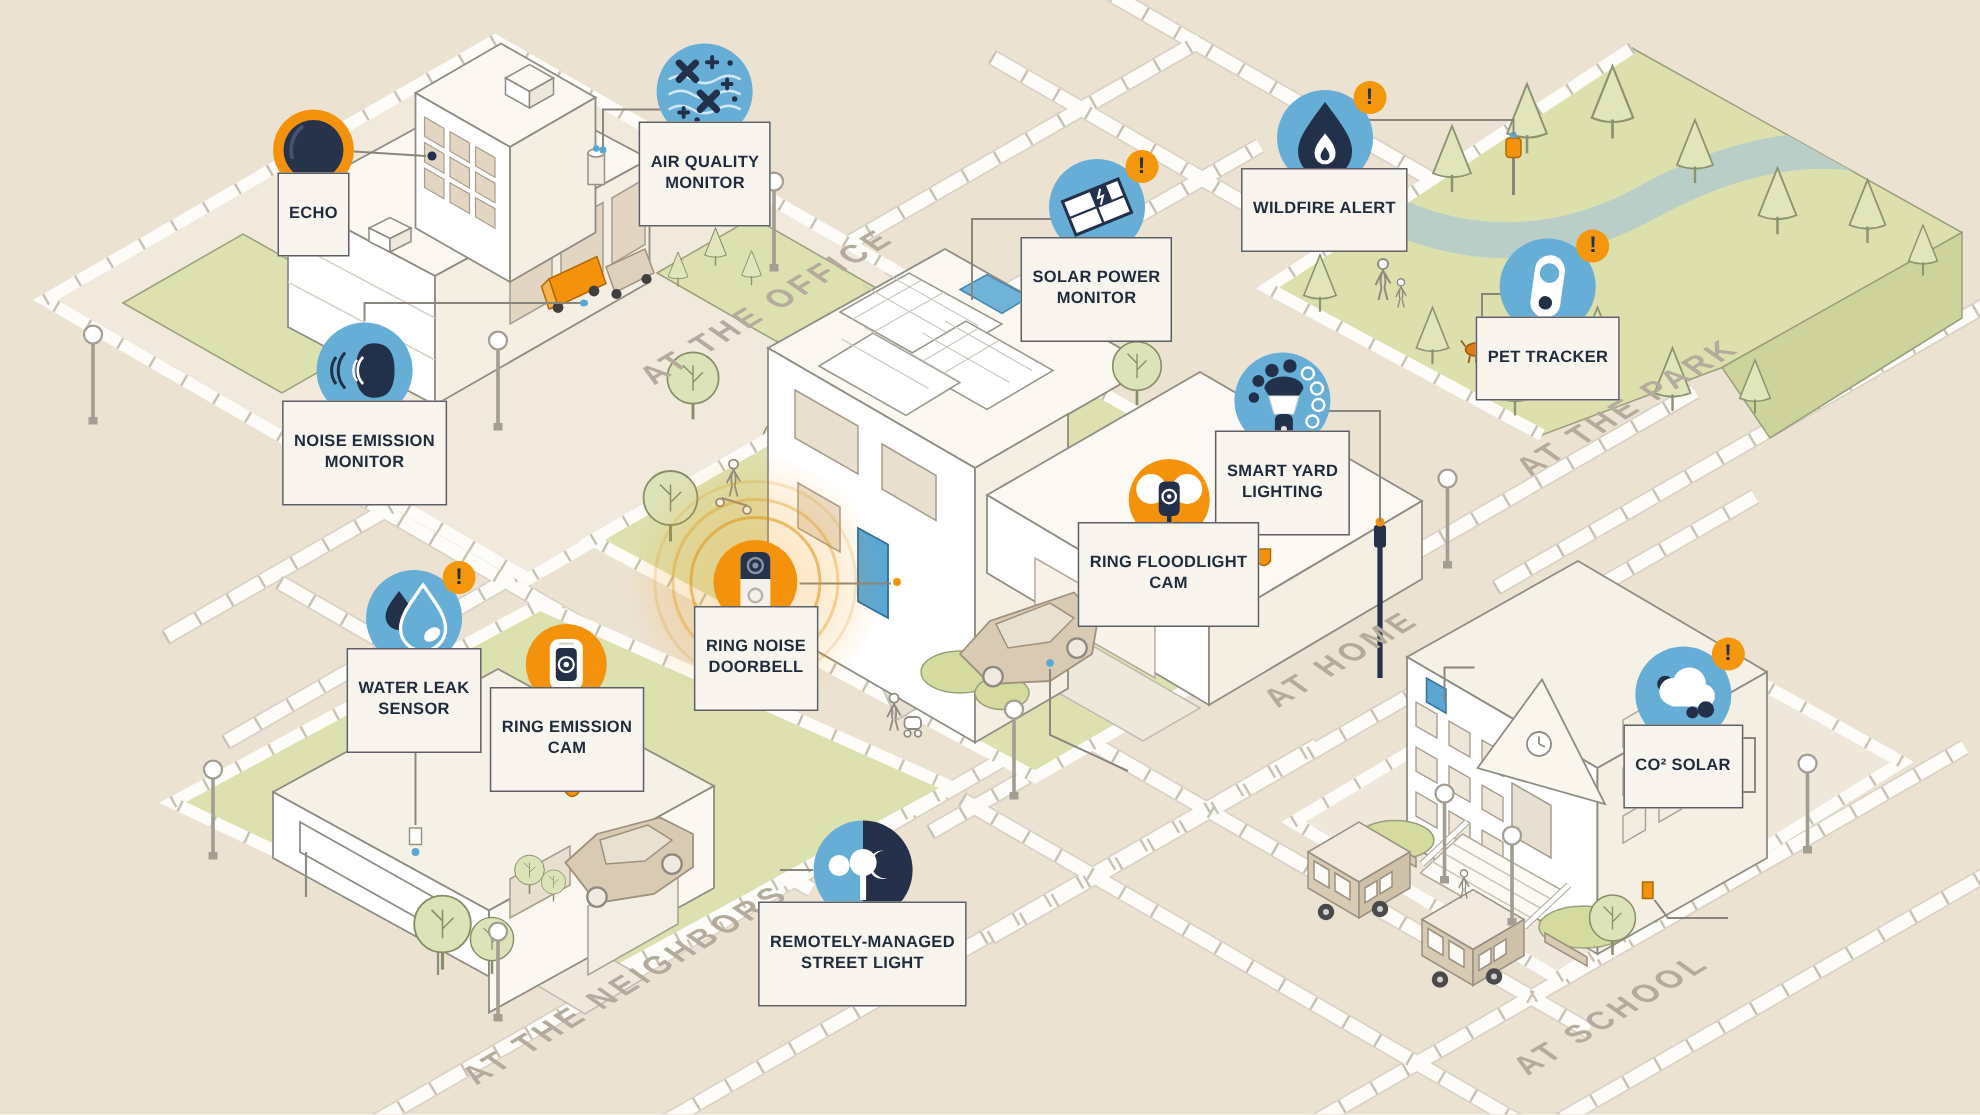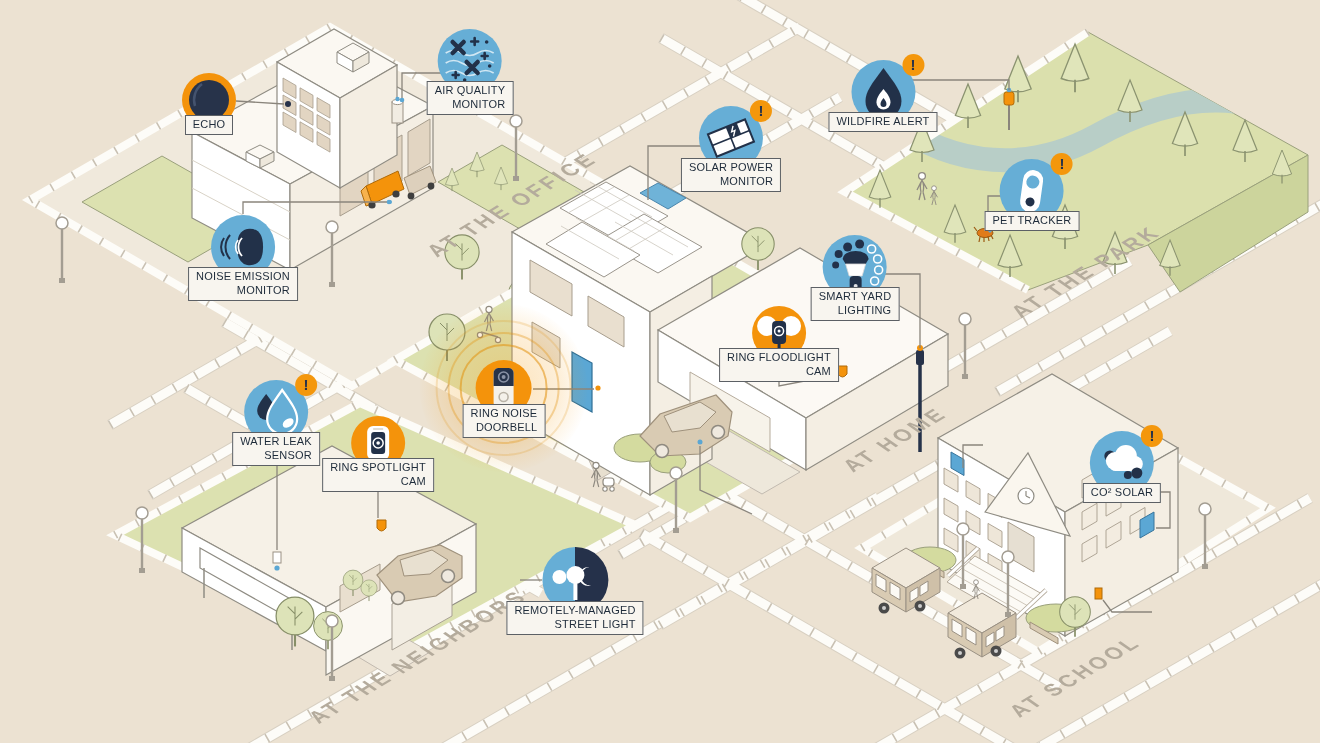--- a/index.html
+++ b/index.html
@@ -12,22 +12,22 @@
            transform:translateX(-50%);z-index:5}
   .bubble{position:relative;border-radius:50%;display:flex;align-items:center;justify-content:center;flex:0 0 auto}
   .blue{background:#66aed6}
   .orange{background:#f4930b}
   .split{background:linear-gradient(90deg,#66aed6 0 50%,#25314a 50% 100%)}
   .c54{width:54px;height:54px}.c56{width:56px;height:56px}.c64{width:64px;height:64px}.c66{width:66px;height:66px}
   .bubble svg{display:block}
   .badge{position:absolute;top:-6px;right:-9px;width:22px;height:22px;border-radius:50%;
          background:#f4970c;color:#26324a;font-weight:bold;font-size:15px;line-height:22px;text-align:center}
   .tag{position:relative;z-index:6;margin-top:-12px;background:#f8f5ef;border:1px solid #5c6065;
-       color:#1e2b3a;font-size:11px;font-weight:normal;line-height:1.25;padding:2px 7px;
-       white-space:pre-line;text-align:right;letter-spacing:.2px}
+       color:#1e2b3a;font-size:11px;font-weight:bold;line-height:1.25;padding:20px 7px;
+       white-space:pre-line;text-align:center;letter-spacing:.2px}
   .ringwrap{position:absolute;left:50%;top:28px;width:0;height:0;pointer-events:none}
   .ring{position:absolute;border-radius:50%;border:2px solid #e2920e;left:50%;top:50%;transform:translate(-50%,-50%)}
   .r1{width:84px;height:84px;opacity:.55}
   .r2{width:108px;height:108px;opacity:.35}
   .r3{width:132px;height:132px;opacity:.2}
   .halo{position:absolute;left:50%;top:50%;transform:translate(-50%,-50%);width:168px;height:168px;border-radius:50%;
         background:radial-gradient(circle,rgba(244,158,22,.30) 0%,rgba(244,158,22,.16) 48%,rgba(244,158,22,0) 72%)}
 </style>
 </head>
 <body>
@@ -554,21 +554,21 @@
 <div class="callout" style="left:378px;top:416px">
   <div class="bubble orange c54">
     <svg width="54" height="54" viewBox="0 0 54 54">
       <rect x="16" y="10" width="22" height="34" rx="6" fill="#fff"></rect>
       <rect x="20" y="16" width="14" height="22" rx="3" fill="#223149"></rect>
       <circle cx="27" cy="27" r="5" fill="none" stroke="#fff" stroke-width="1.5"></circle>
       <circle cx="27" cy="27" r="1.8" fill="#fff"></circle>
       <line x1="22" y1="13" x2="32" y2="13" stroke="#d8d2c6" stroke-width="1.5"></line>
     </svg>
   </div>
-  <div class="tag">RING SPOTLIGHT
+  <div class="tag">RING EMISSION
 CAM</div>
 </div>
 
 
 <div class="callout" style="left:1122px;top:431px">
   <div class="bubble blue c64">
     <svg width="64" height="64" viewBox="0 0 64 64">
       <circle cx="20" cy="25" r="5.5" fill="#223149"></circle>
       <circle cx="25" cy="30" r="9" fill="#fff"></circle>
       <circle cx="36" cy="25" r="11" fill="#fff"></circle>

